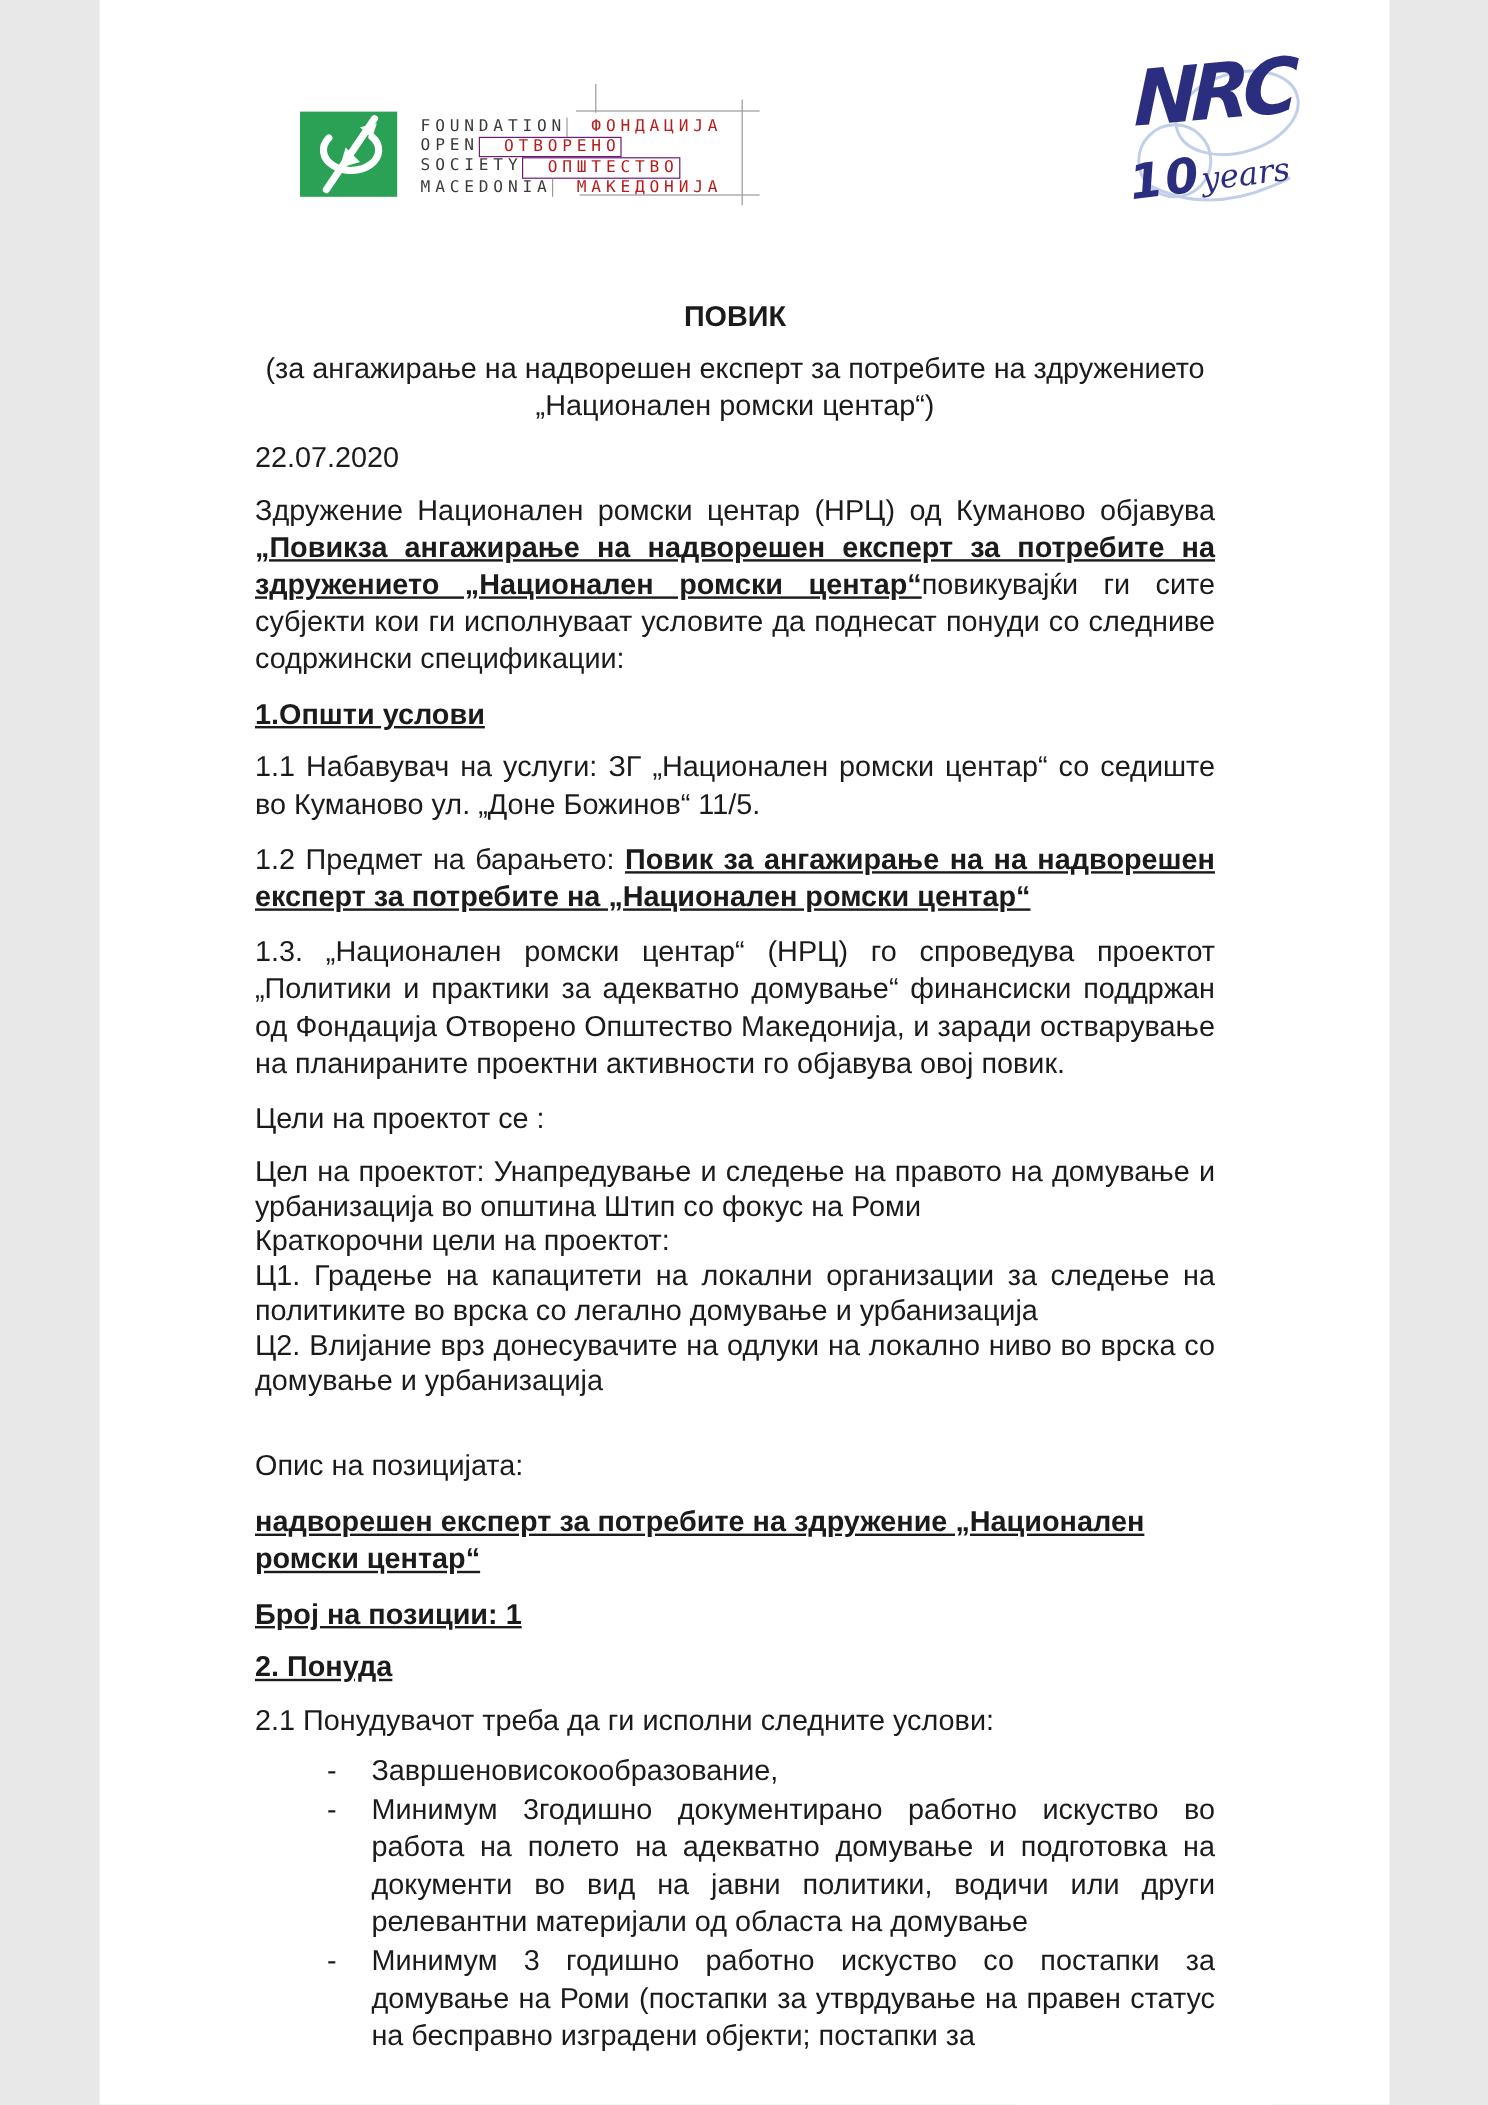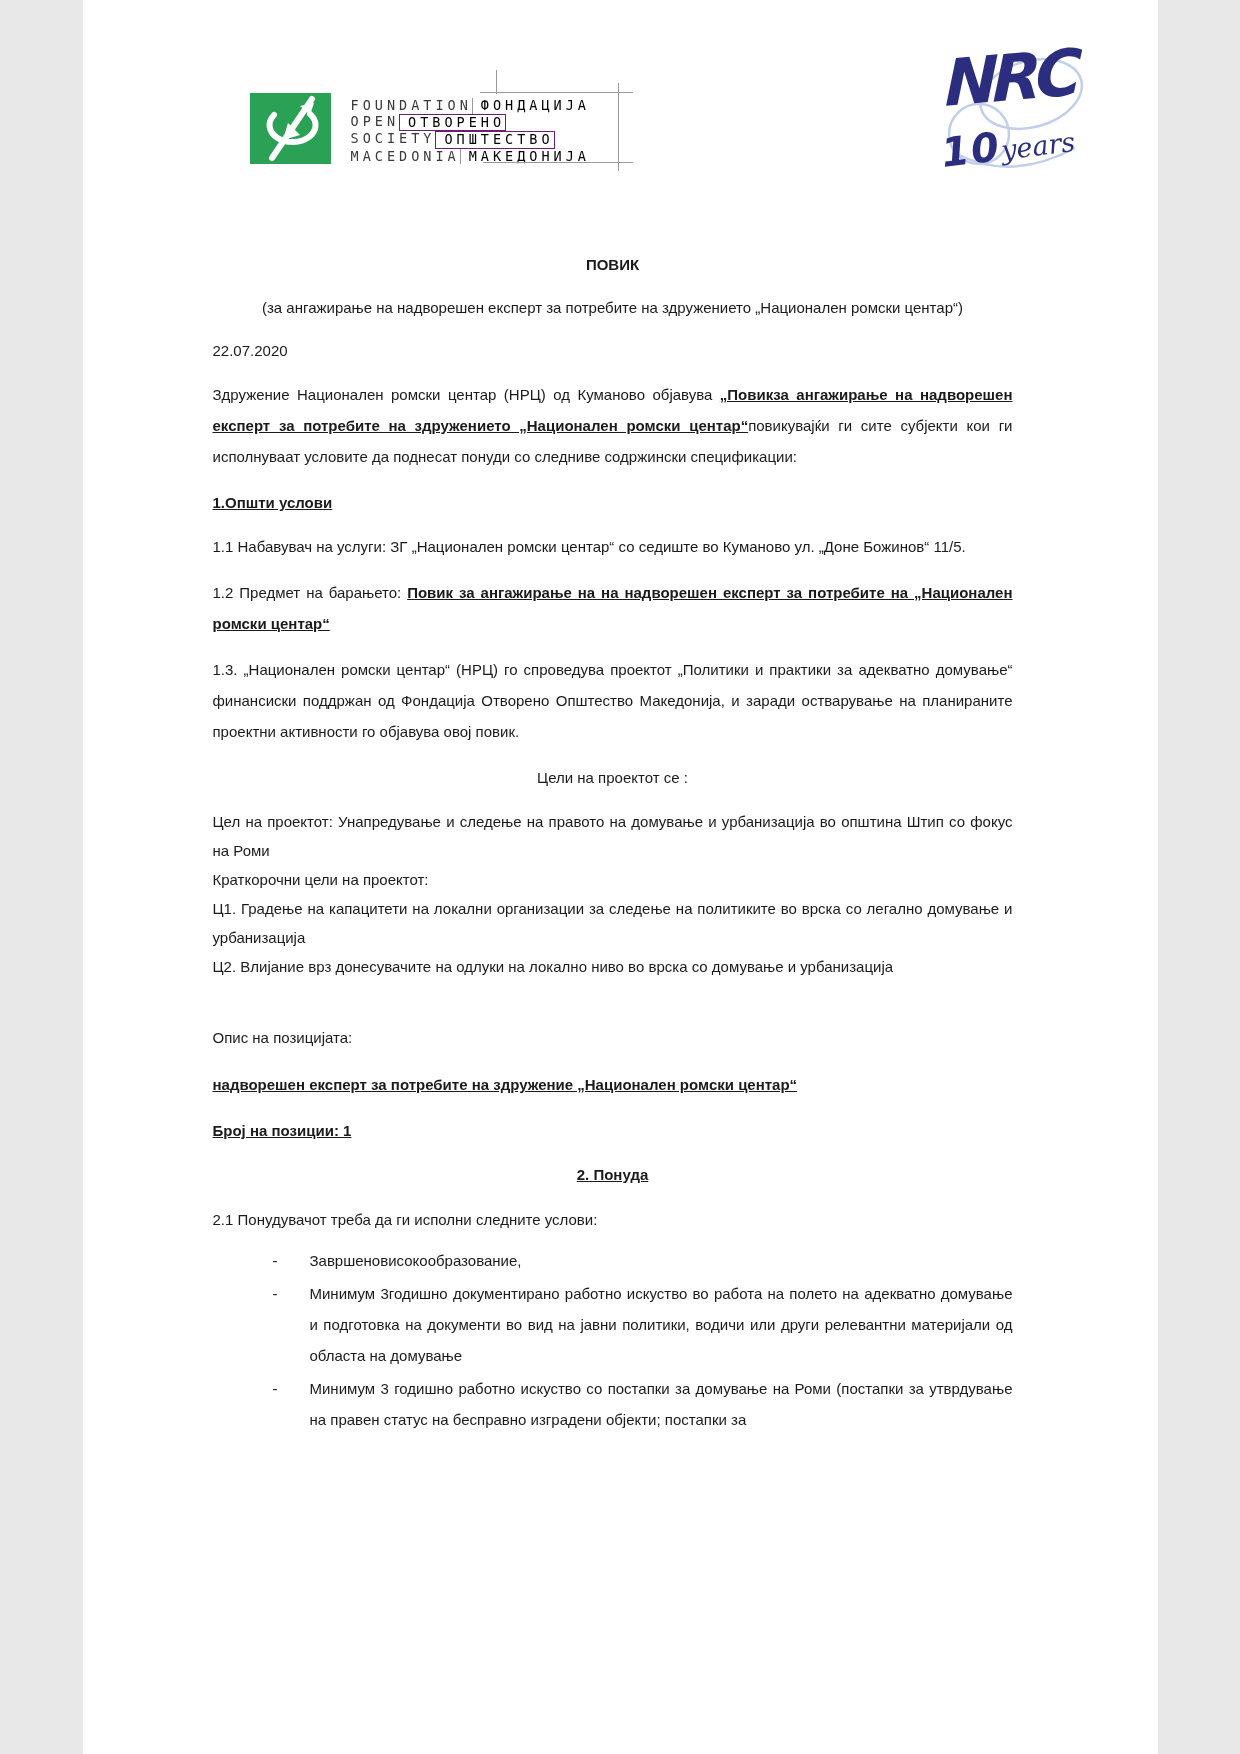--- a/index.html
+++ b/index.html
@@ -10,43 +10,43 @@
   }
   
   .fosm{position:absolute;left:167px;top:88px;width:390px;height:85px;}
   .fosm-box{position:absolute;left:0;top:5px;width:81px;height:71px;background:#2ba155;}
   .fosm-box svg{display:block;width:81px;height:71px;}
   .fosm-text{position:absolute;left:101px;top:10px;
     font-family:"DejaVu Sans Mono","Liberation Mono",monospace;
     font-size:13.5px;line-height:15.5px;letter-spacing:4px;white-space:nowrap;}
   .fosm-row{display:flex;}
   .fosm-en{color:#3a3a3a;}
-  .fosm-mk{color:#000000;border-left:1px solid #9a9a9a;padding-left:8px;}
+  .fosm-mk{color:#b91c1c;border-left:1px solid #9a9a9a;padding-left:20px;}
   .fosm-mk.boxed{border:1px solid #701a75;}
   .hairline{position:absolute;background:#9a9a9a;}
   
   .nrc{position:absolute;left:856px;top:34px;width:155px;height:150px;}
   .nrc svg{position:absolute;left:0;top:0;}
   .nrc-acronym{position:absolute;left:6px;top:12px;
     font-family:"DejaVu Sans",sans-serif;font-weight:bold;font-style:italic;
     font-size:64px;line-height:64px;letter-spacing:-6px;color:#2b2e7e;
     transform:rotate(-5deg) skewX(-6deg);}
   .nrc-years{position:absolute;left:2px;top:88px;color:#2b2e7e;transform:rotate(-7deg);white-space:nowrap;}
   .nrc-num{font-family:"DejaVu Sans",sans-serif;font-weight:bold;font-style:italic;font-size:40px;letter-spacing:2px;}
   .nrc-word{font-family:"DejaVu Serif","Liberation Serif",serif;font-style:italic;font-size:27px;}
   
-  .content{margin:249px 145px 0 130px;font-size:15px;line-height:31px;}
+  .content{margin:249px 145px 0 130px;font-size:24px;line-height:31px;}
   .content p{margin:0 0 15px 0;}
   .t{text-align:center;font-weight:bold;margin-bottom:12px !important;}
   .subtitle{text-align:center;margin-bottom:12px !important;}
   .ind{margin-left:80px;}
   .just{text-align:justify;}
   .b{font-weight:bold;text-decoration:underline;}
   .mb13{margin-bottom:13px !important;}
-  .mb14{margin-bottom:14px !important;text-align:center;}
+  .mb14{margin-bottom:14px !important;}
   .mb10{margin-bottom:10px !important;}
   .goals p{margin:0;line-height:29px;}
   .goals{margin-bottom:12px;}
   .bullets{margin-left:60px;margin-bottom:0;}
   .bullet{display:flex;margin-bottom:2px;}
   .bullet .dash{flex:0 0 37px;}
   .bullet .btext{flex:1;text-align:justify;}
 </style>
 </head>
 <body>

